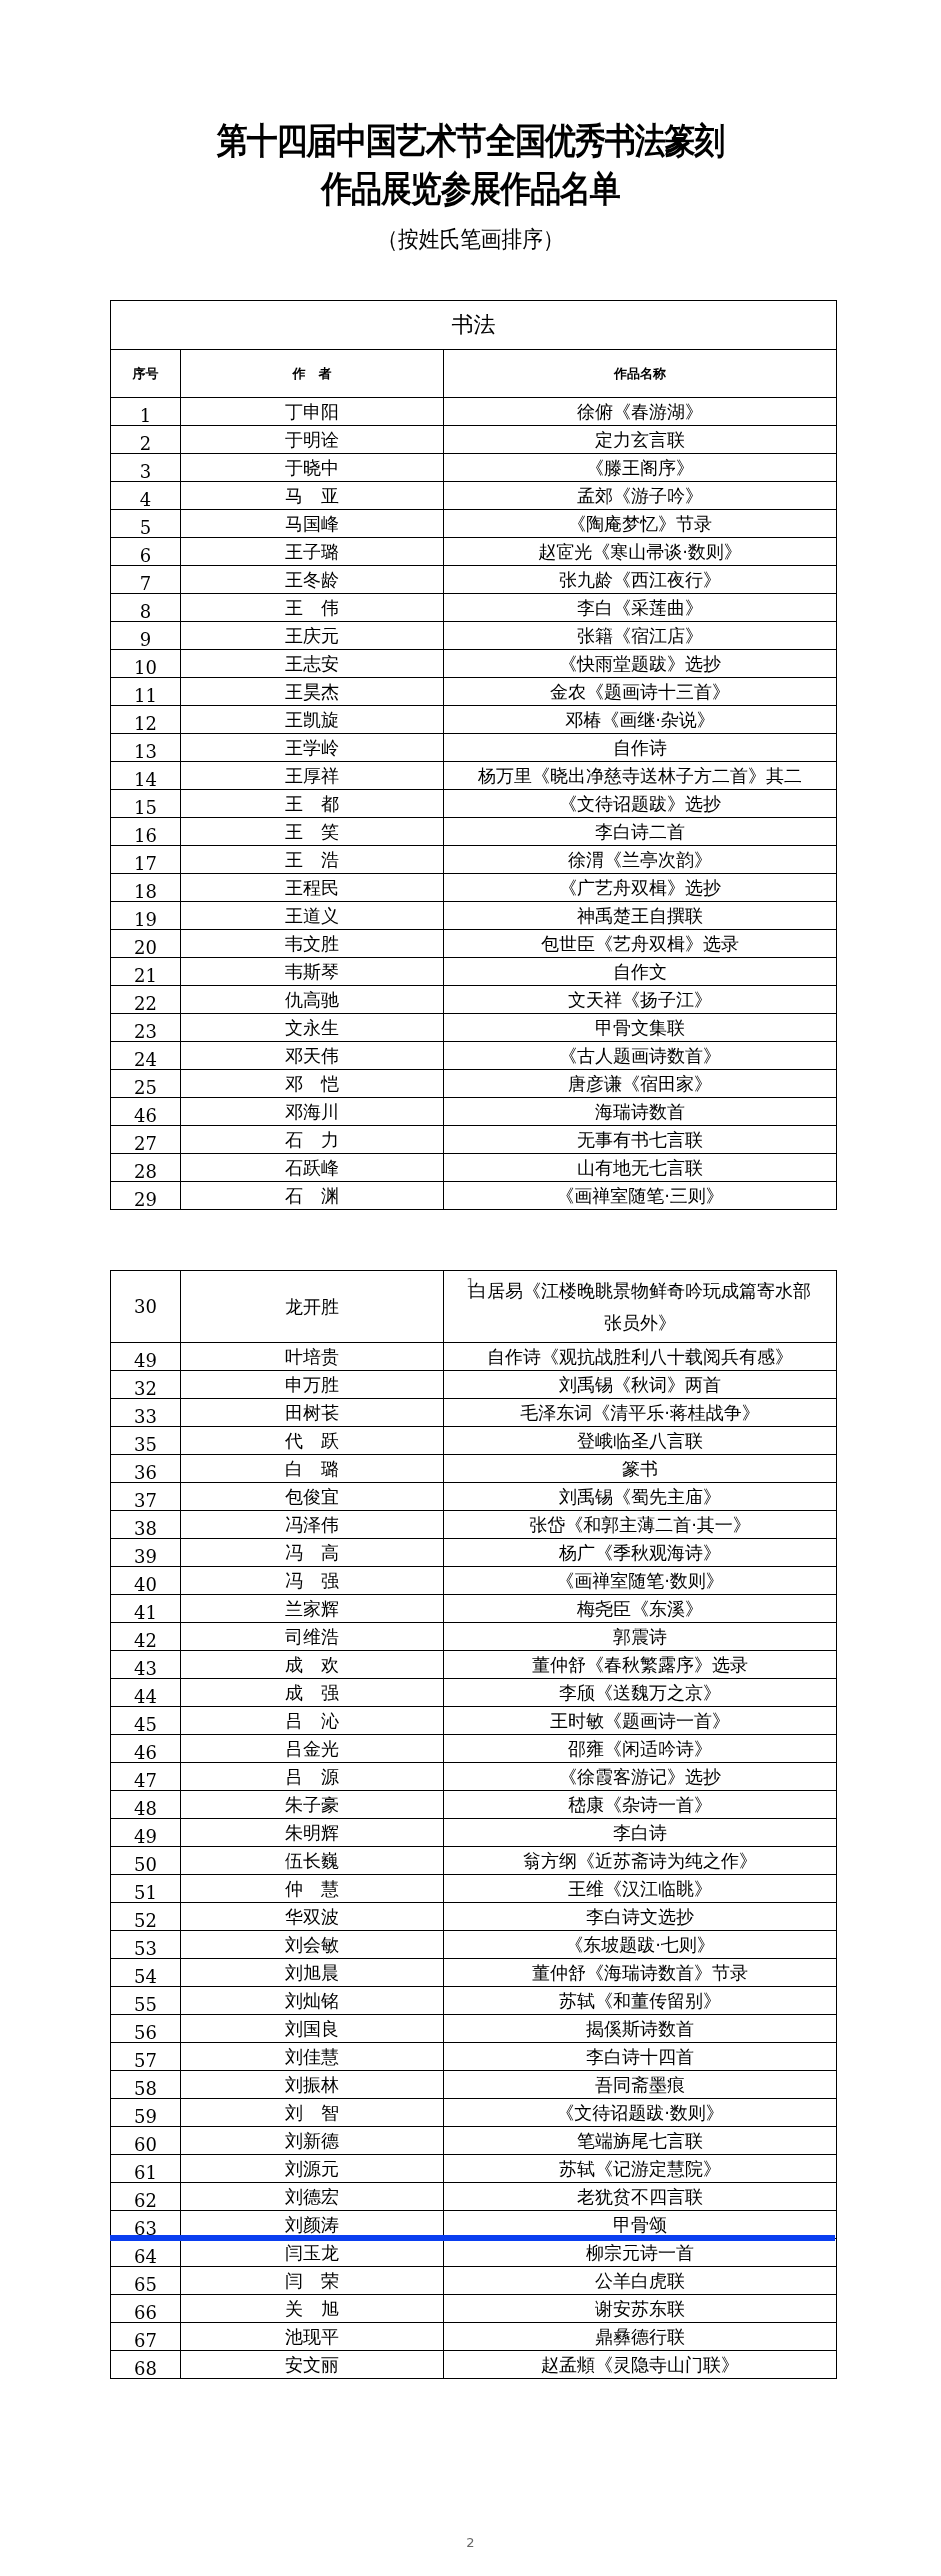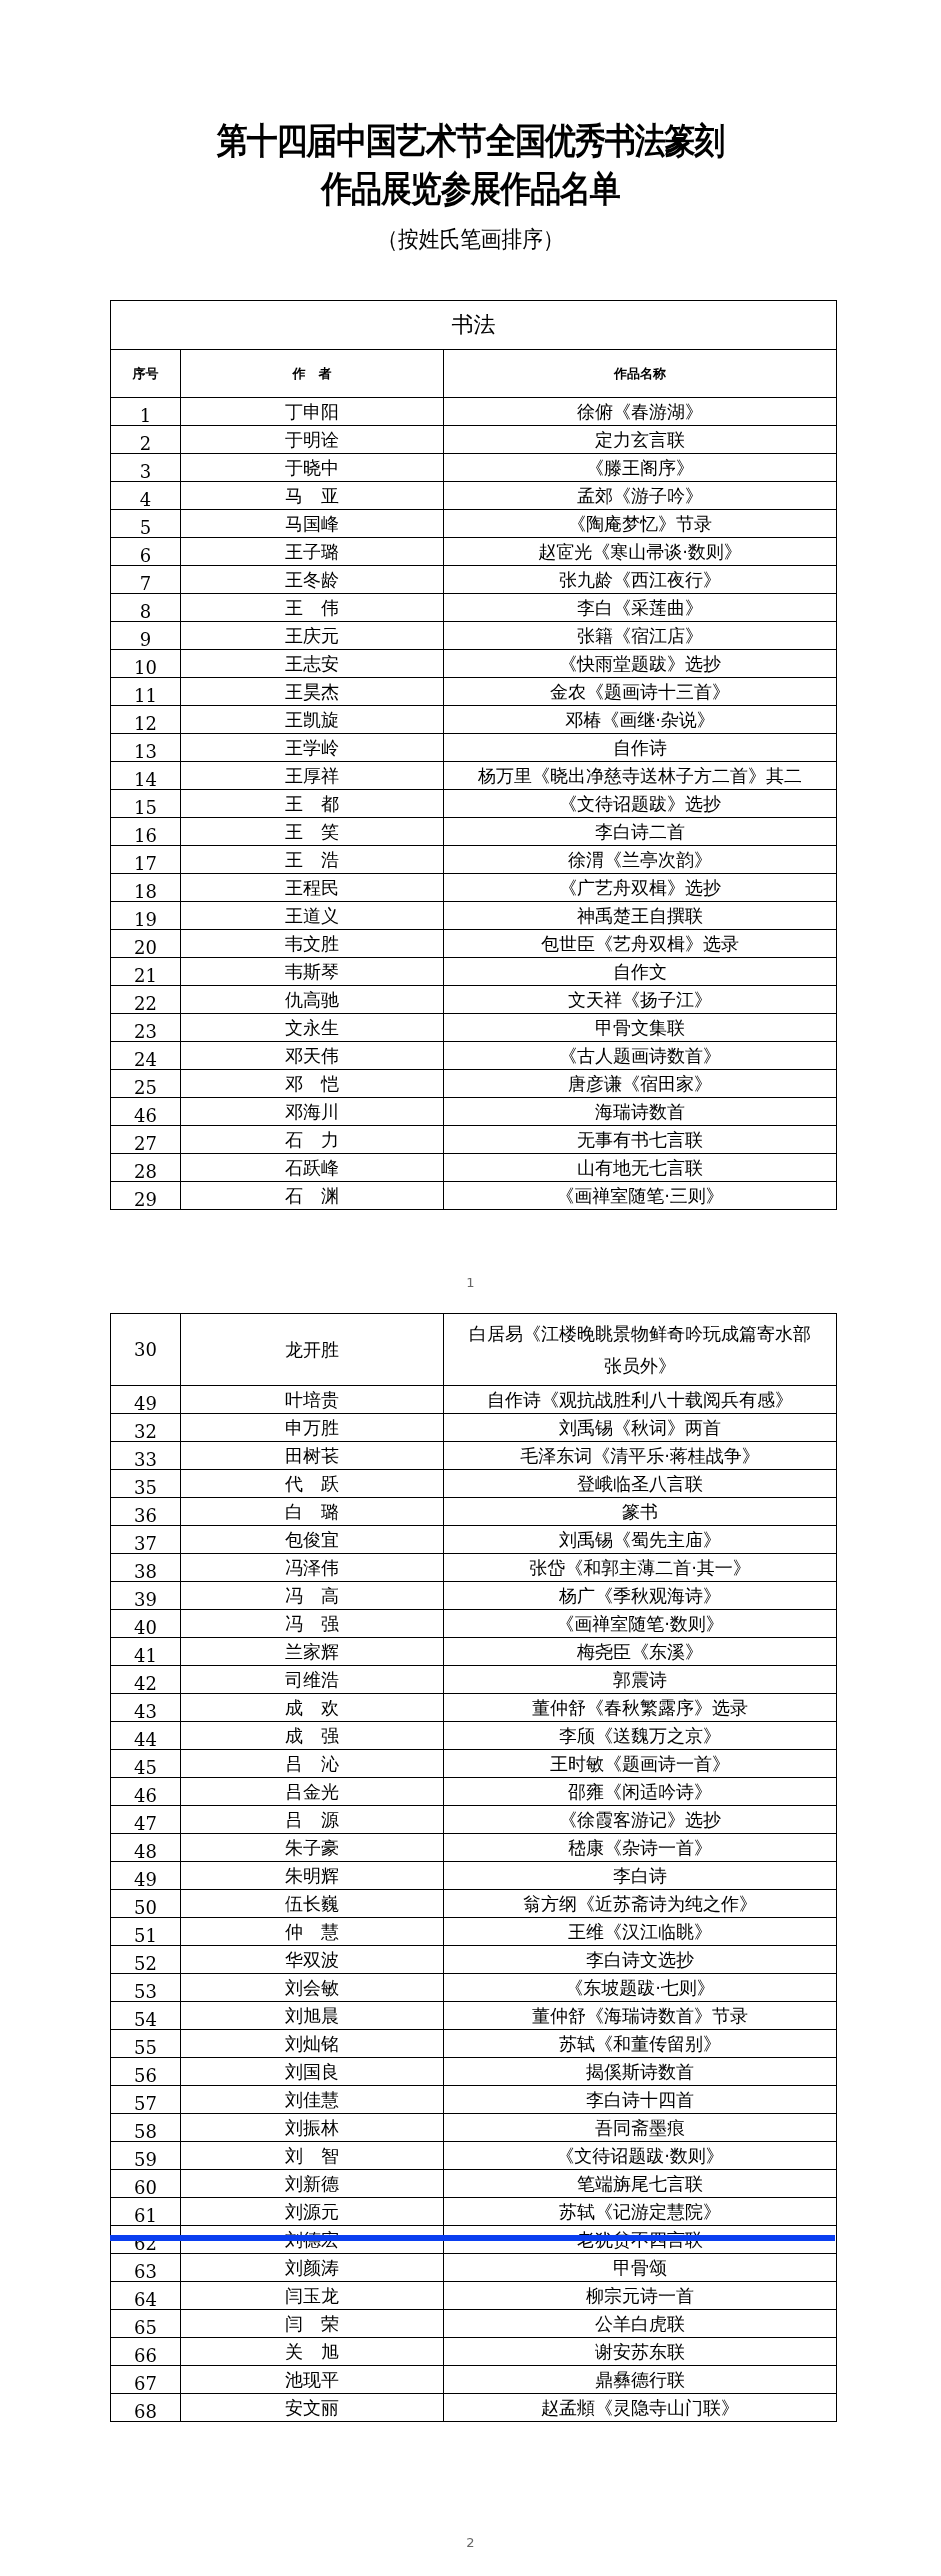--- a/index.html
+++ b/index.html
@@ -11,21 +11,21 @@
     #title1 { top: 118px; }
     #title2 { top: 166px; }
     .subtitle { position: absolute; top: 225px; left: 0; width: 941px; text-align: center;
                 font-family: "DejaVu Serif", serif; font-size: 23px; line-height: 28px;
                 transform: scaleX(0.9); transform-origin: center; }
     table.roster { position: absolute; left: 110px; width: 725px; border-collapse: collapse;
                    table-layout: fixed; }
     table.roster td { border: 1.9px solid #000; padding: 0; text-align: center; font-size: 18px;
                       line-height: 19.4px; overflow: hidden; white-space: nowrap; }
     #table1 { top: 300px; }
-    #table2 { top: 1313px; }
+    #table2 { top: 1270px; }
     col.c-no { width: 70px; }
     col.c-author { width: 263px; }
     col.c-work { width: 393px; }
     tr.section-row td { height: 48px; font-size: 22px; font-weight: normal; }
     tr.header-row td { height: 47px; font-size: 13px; font-weight: bold; }
     tr.data-row td { height: 27px; }
     tr.data-row.tall td { height: 71px; }
     td.no { font-family: "DejaVu Serif", "Liberation Serif", serif; font-size: 19.4px;
             vertical-align: bottom; line-height: 17px; padding-bottom: 0; }
     td.author, td.work { font-family: "DejaVu Sans", sans-serif; vertical-align: middle; }

